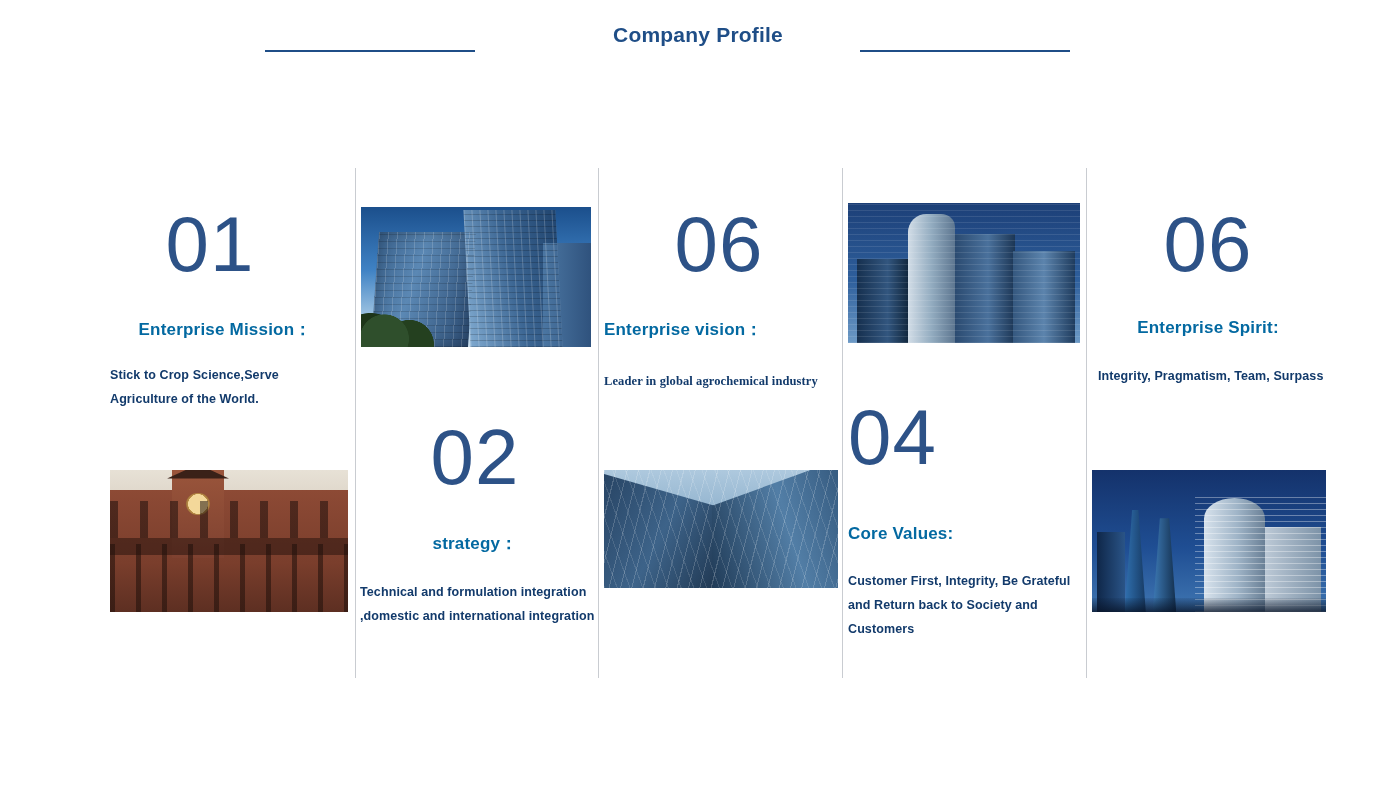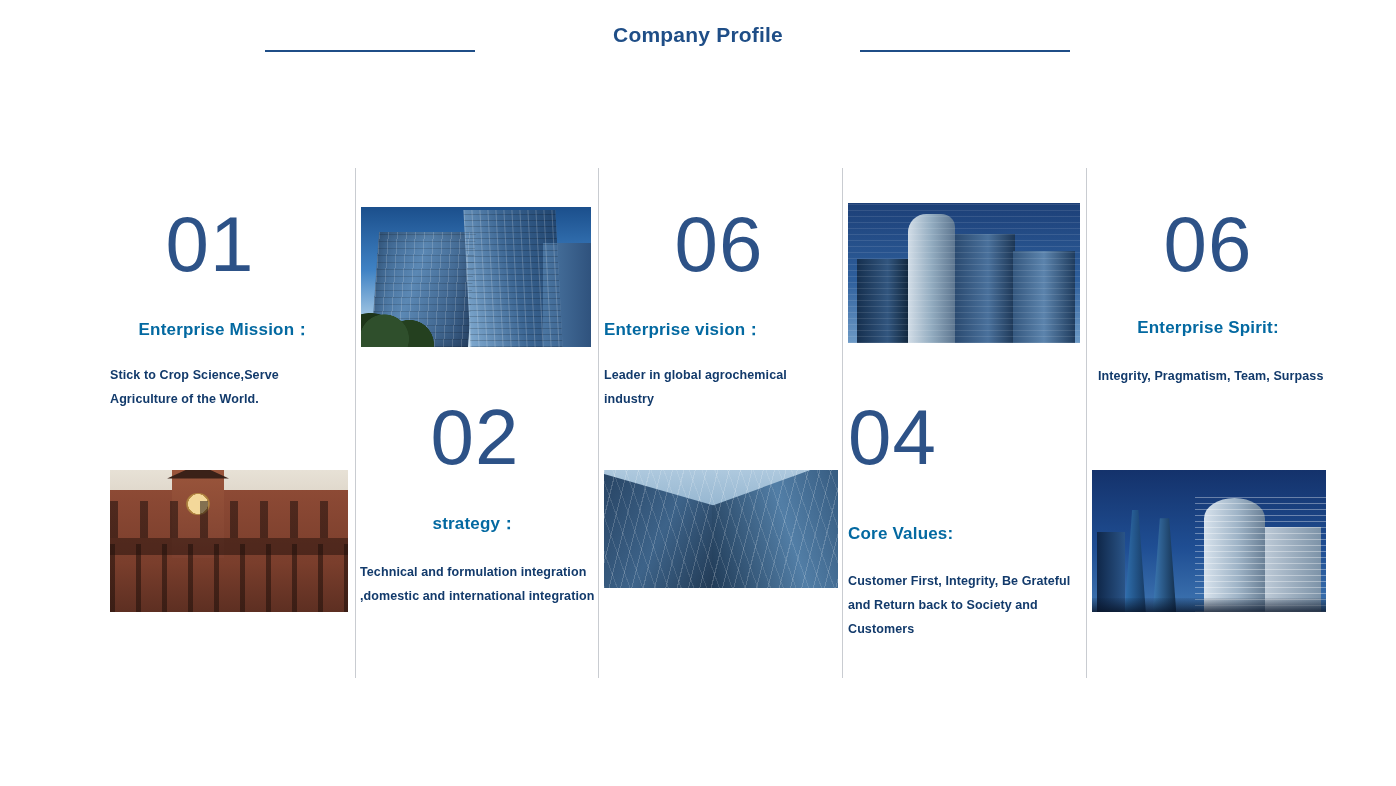--- a/index.html
+++ b/index.html
@@ -89,30 +89,30 @@
     letter-spacing: 0.1px;
   }
 
   
   .b01 { left: 110px; top: 205px; width: 240px; }
   .b01 .block-number { text-align: center; width: 200px; }
   .b01 .block-heading { margin-top: 35px; text-align: center; width: 230px; }
   .b01 .block-body { margin-top: 22px; width: 235px; }
 
   
-  .b02 { left: 360px; top: 398px; width: 240px; }
+  .b02 { left: 360px; top: 418px; width: 240px; }
   .b02 .block-number { text-align: center; width: 230px; }
   .b02 .block-heading { margin-top: 36px; text-align: center; width: 230px; }
   .b02 .block-body { margin-top: 25px; width: 238px; }
 
   
   .b03 { left: 604px; top: 205px; width: 240px; }
   .b03 .block-number { text-align: center; width: 230px; }
   .b03 .block-heading { margin-top: 35px; width: 230px; }
-  .b03 .block-body { margin-top: 22px; width: 235px; }
+  .b03 .block-body { margin-top: 28px; width: 235px; font-family: Liberation Serif, serif; }
 
   
   .b04 { left: 848px; top: 398px; width: 242px; }
   .b04 .block-number { width: 232px; }
   .b04 .block-heading { margin-top: 48px; text-align: left; width: 232px; }
   .b04 .block-body { margin-top: 25px; width: 240px; }
 
   
   .b05 { left: 1092px; top: 205px; width: 242px; }
   .b05 .block-number { text-align: center; width: 232px; }

